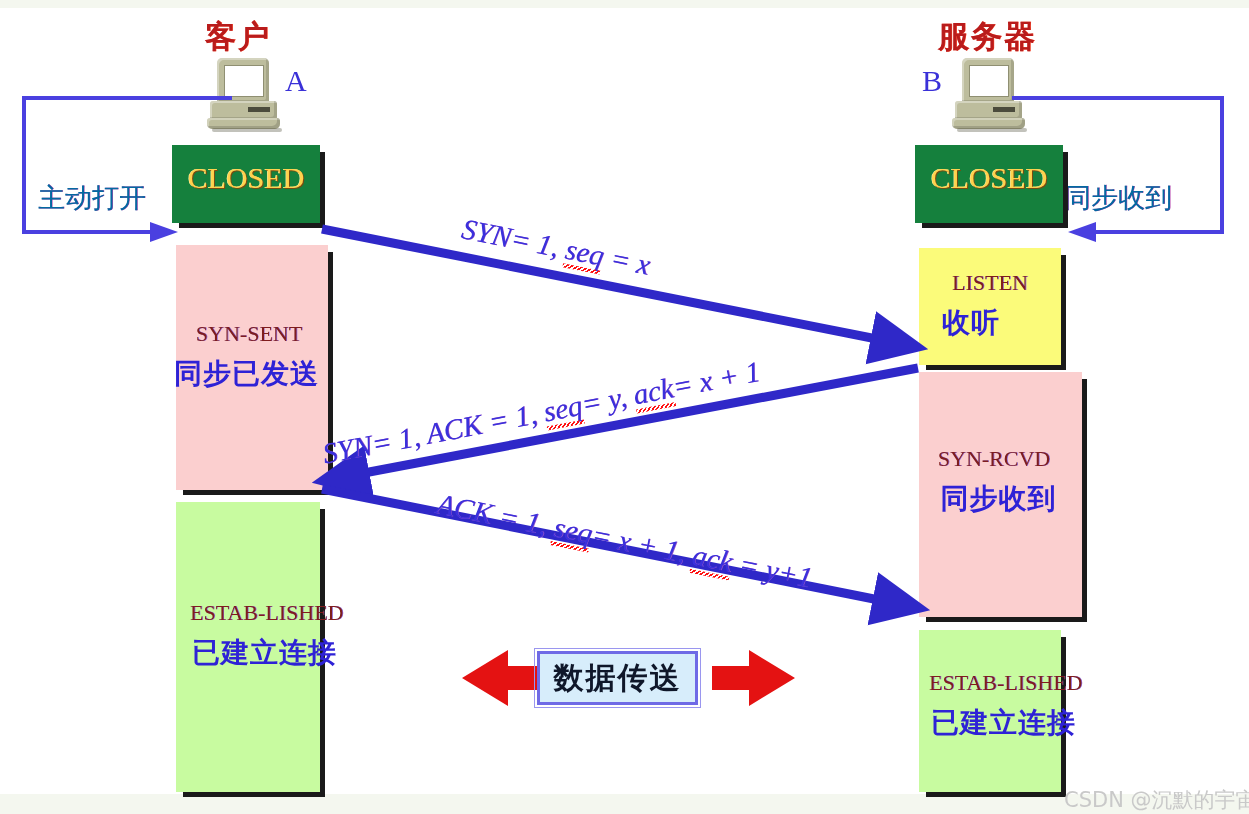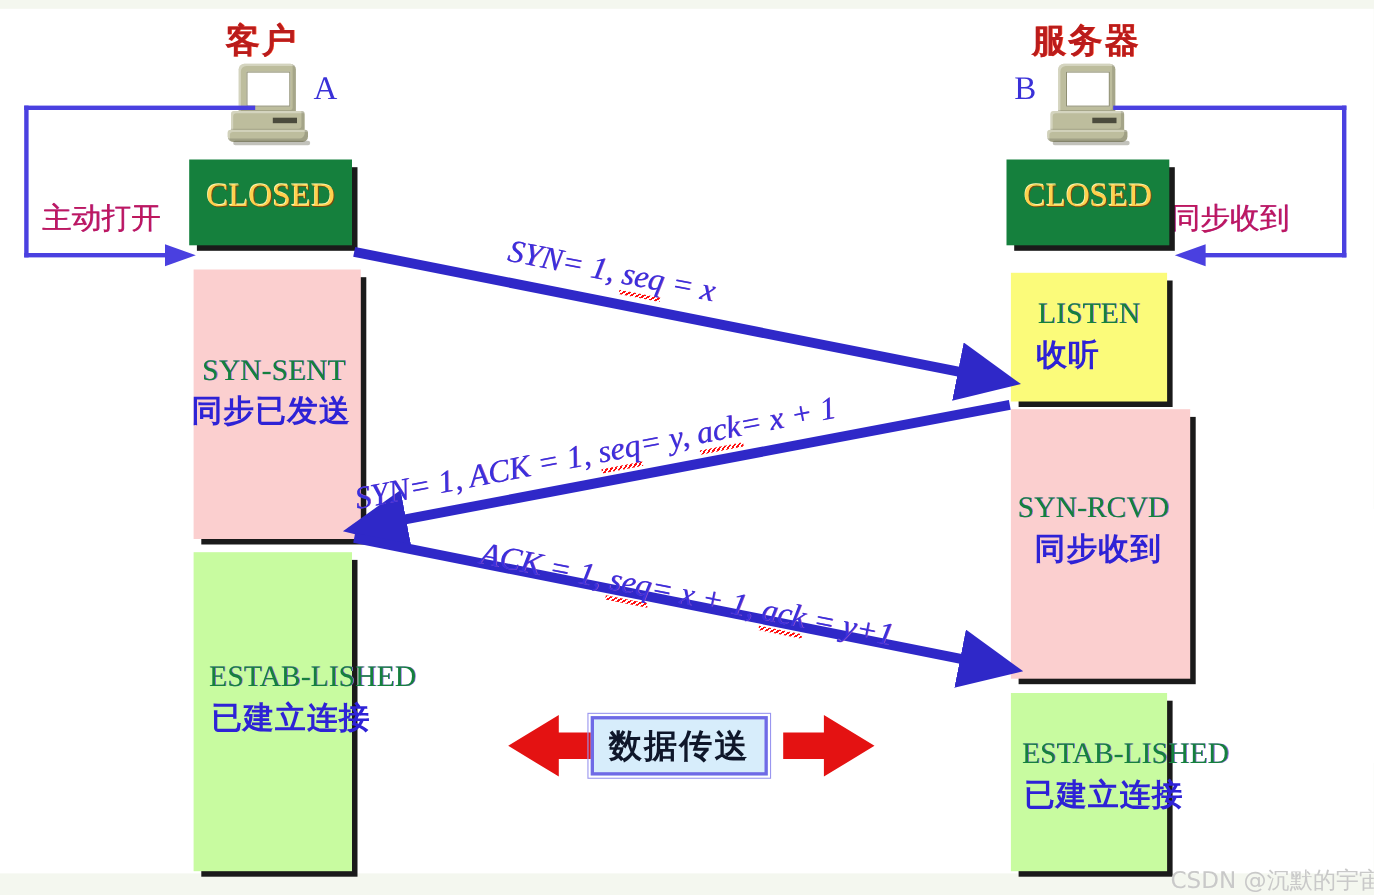--- a/index.html
+++ b/index.html
@@ -103,22 +103,22 @@
   .state-box {
     position: absolute;
     box-sizing: border-box;
     box-shadow: 6px 6px 0 -1px #1a1a1a;
   }
   .state-box .en {
     position: absolute;
     left: 0; right: 0;
     white-space: nowrap;
     font-family: "Liberation Serif", "DejaVu Serif", serif;
-    font-size: 27px;
-    color: #15803d;
+    font-size: 22px;
+    color: #7f1d1d;
     text-shadow: 0.7px 0 0 #8f6fe0;
   }
   .state-box .cn {
     position: absolute;
     left: 0; right: 0;
     white-space: nowrap;
     font-family: "DejaVu Sans", "Liberation Sans", sans-serif;
     font-weight: bold;
     font-size: 28px;
     color: #2e22d6;
@@ -143,21 +143,21 @@
   .conn {
     position: absolute;
     background: #4a40e0;
   }
   .conn-label {
     position: absolute;
     white-space: nowrap;
     font-family: "DejaVu Sans", "Liberation Sans", sans-serif;
     font-size: 27px;
     font-weight: 500;
-    color: #be185d;
+    color: #0369a1;
     text-shadow: 0.6px 0 0 #b03aa8;
   }
 
   
   .msg-arrow {
     position: absolute;
     left: 0; top: 0;
     width: 1249px;
     height: 814px;
     pointer-events: none;

